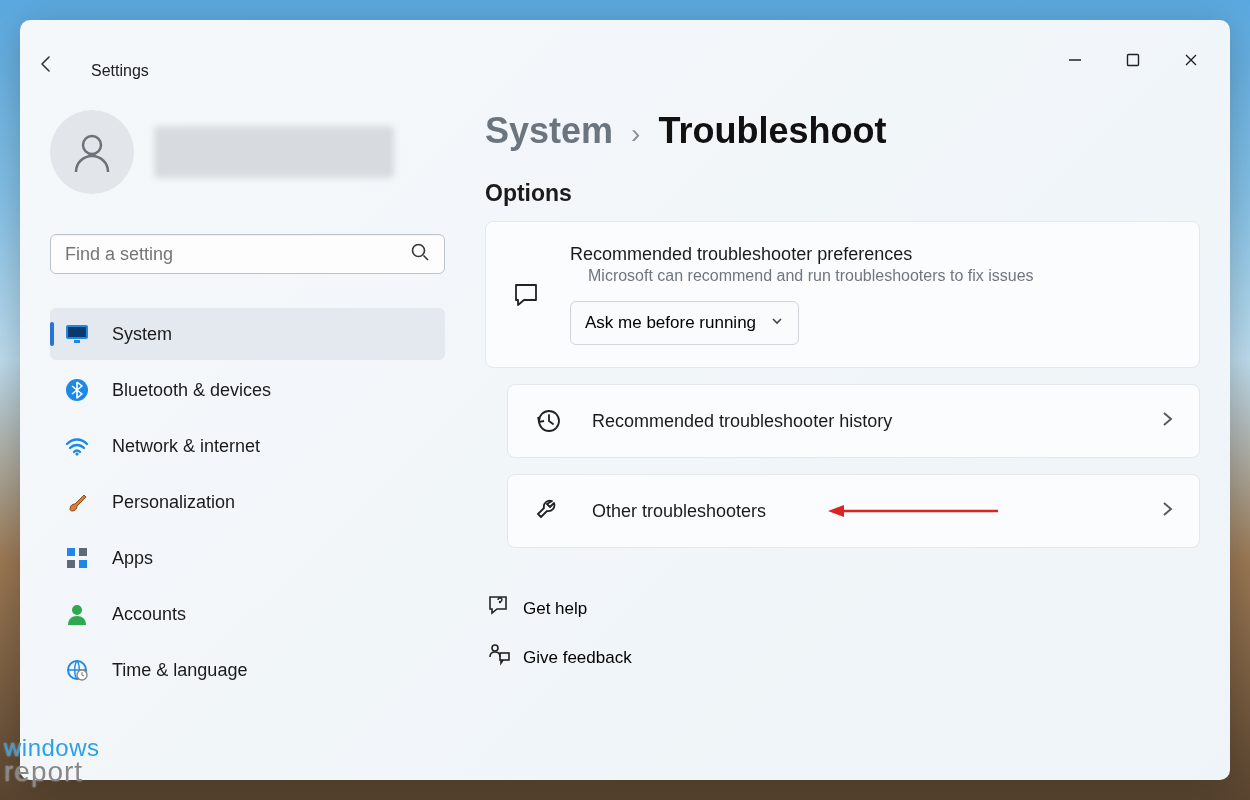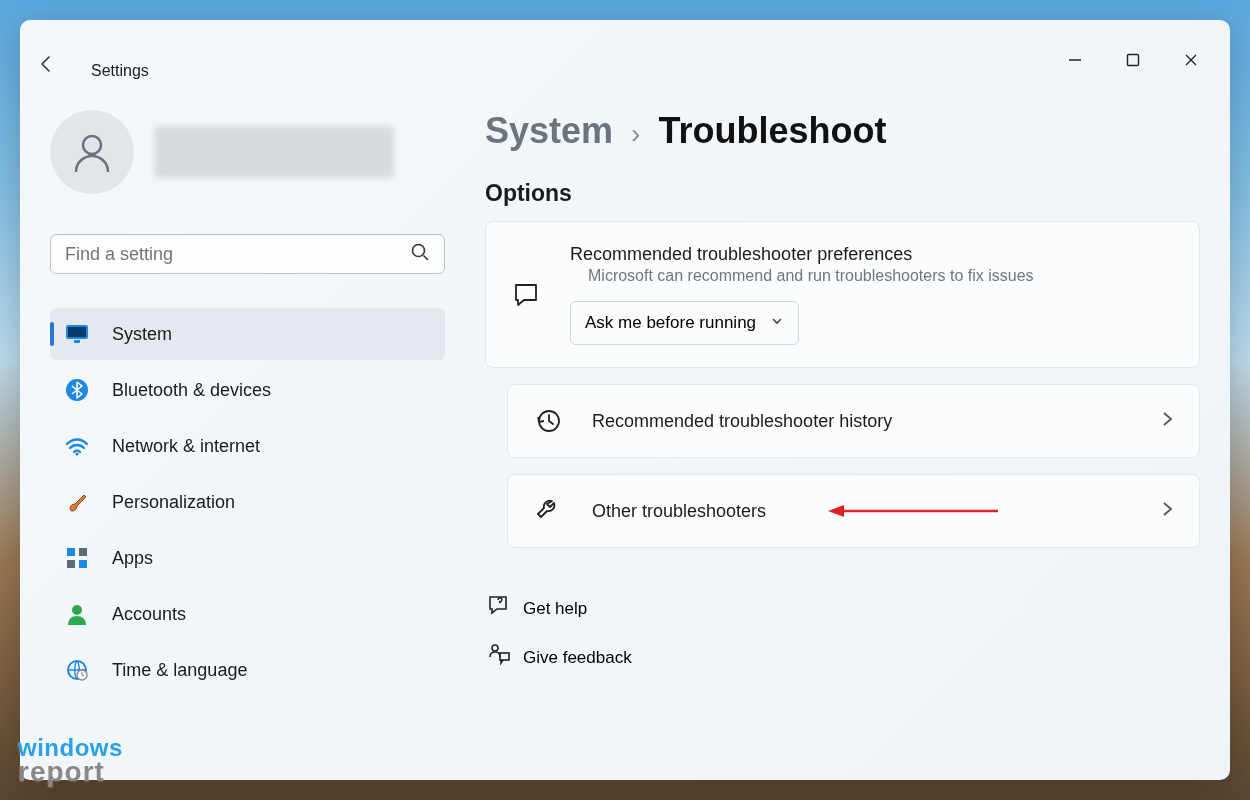--- a/index.html
+++ b/index.html
@@ -42,21 +42,21 @@
   .card-row { display:flex; align-items:center; padding:22px 24px;justify-content:center; }
   .card-icon { width:32px; display:flex; align-items:center; justify-content:center; }
   .card-body { margin-left:28px; flex:1; }
   .card-title { font-size:18px; color:#1b1b1b; }
   .card-sub { font-size:16px; color:#6f7680; margin-top:2px;margin-left:18px; }
   .dropdown { margin-top:16px; display:inline-flex; align-items:center; height:44px; padding:0 14px; border:1px solid #cfd5db; border-radius:6px; background:#fafbfc; cursor:pointer; gap:14px; font-size:17px; }
   .card-click { cursor:pointer;margin-left:22px; }
   .chev { margin-left:auto; }
   .arrow-annot { position:absolute; left:820px; top:50%; transform:translateY(-50%); pointer-events:none; }
   .help-row { display:flex; align-items:center; gap:12px; padding:10px 2px; font-size:17px; cursor:pointer; }
-  .watermark { position:absolute; left:18px; bottom:12px; color:#2aa0e8; font-weight:700; font-size:24px; letter-spacing:.5px; pointer-events:none; text-shadow:0 0 2px rgba(255,255,255,.6); }
+  .watermark { position:absolute; left:4px; bottom:12px; color:#2aa0e8; font-weight:400; font-size:24px; letter-spacing:.5px; pointer-events:none; text-shadow:0 0 2px rgba(255,255,255,.6); }
   .watermark .sub { color:#888; font-size:28px; display:block; margin-top:-6px; letter-spacing:1px; }
 </style>
 </head>
 <body>
 
 <div class="window">
 
   <div class="titlebar">
     <div class="back-arrow">
       <svg width="20" height="20" viewBox="0 0 20 20">

